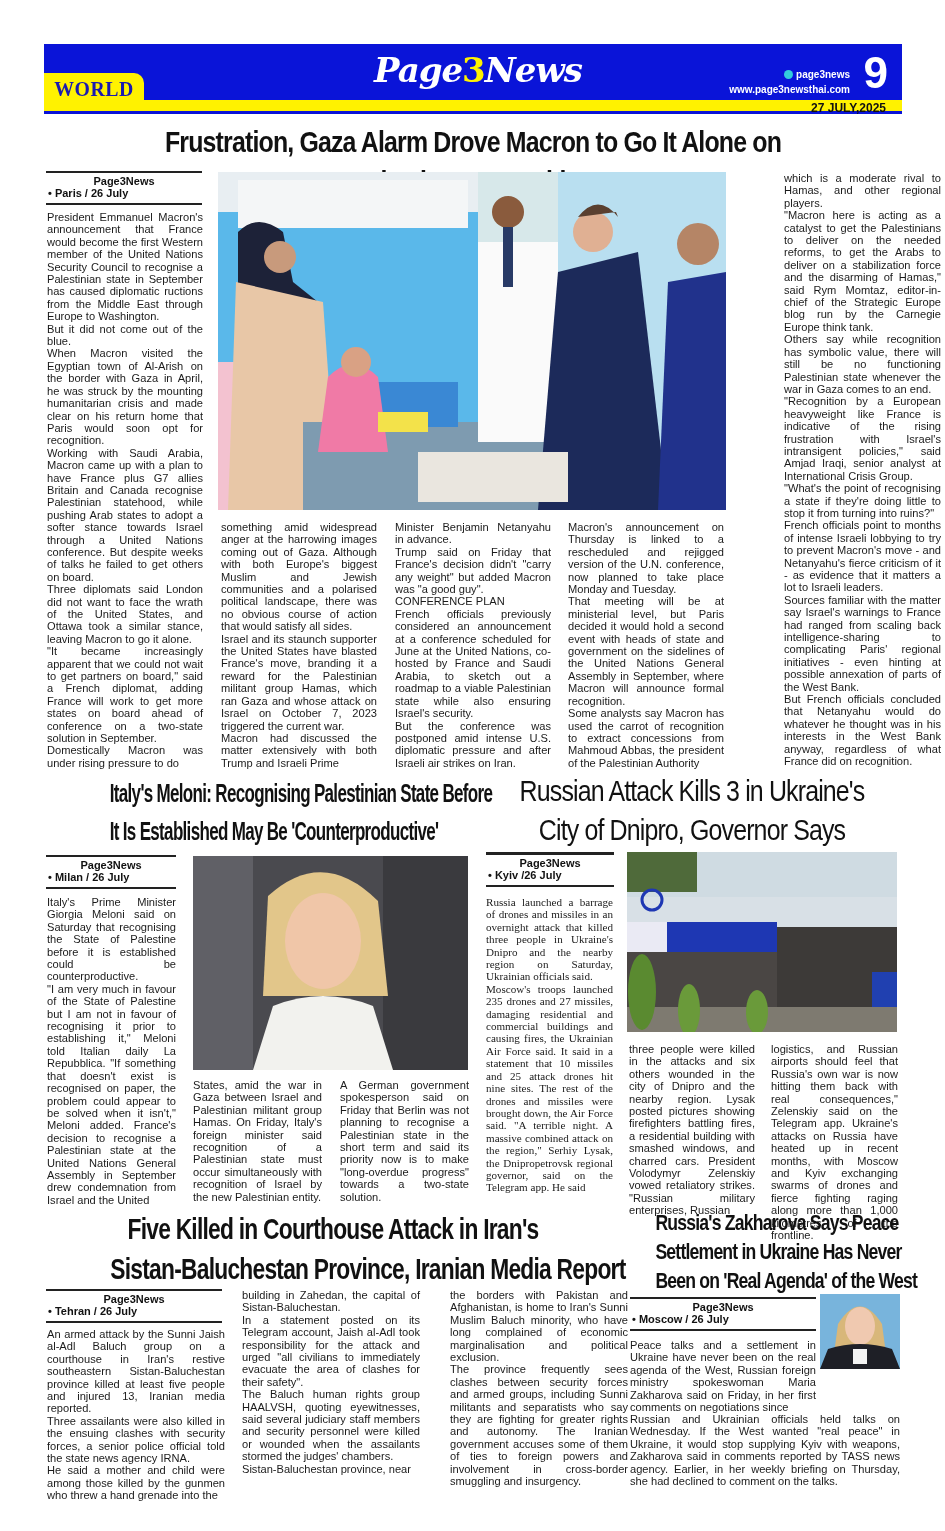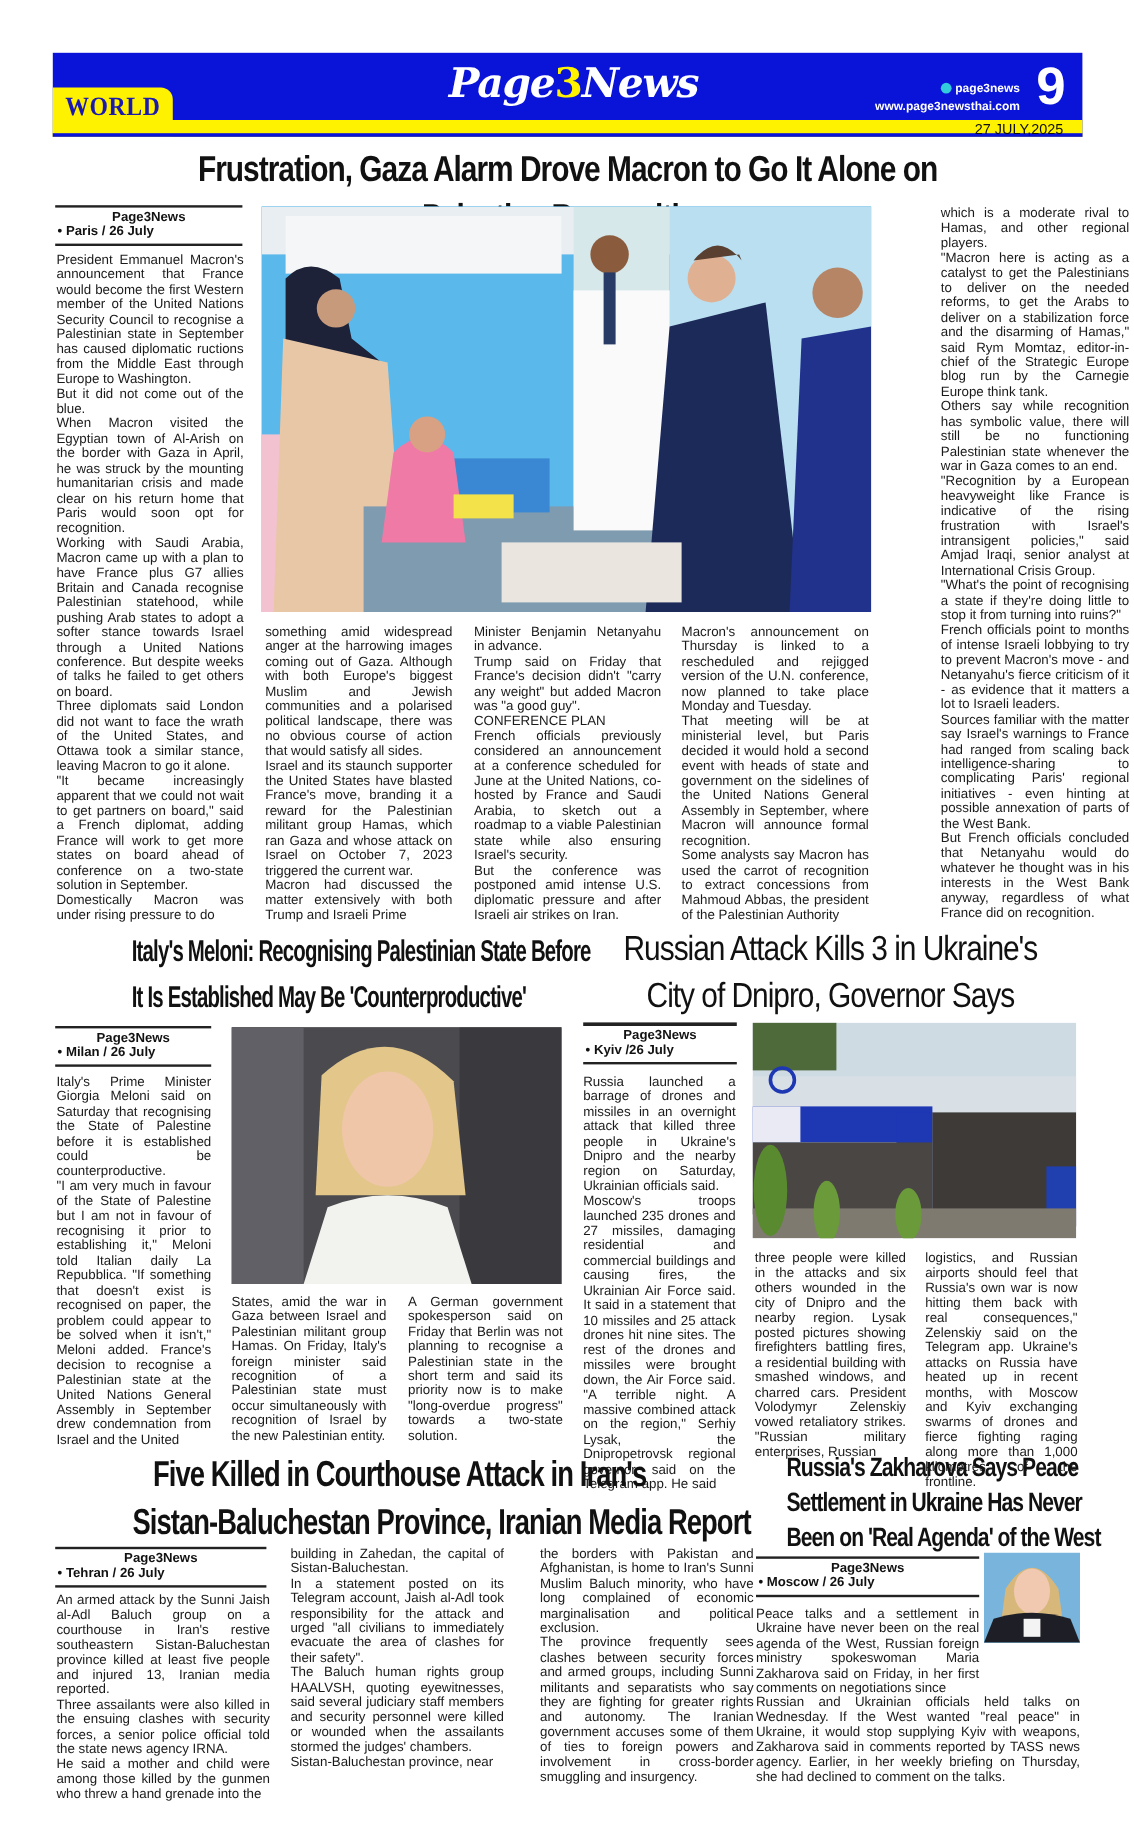--- a/index.html
+++ b/index.html
@@ -10,21 +10,21 @@
 #mast{left:44px;top:44px;width:858px;height:70px;background:#0a14d8}
 #mast .ybar{position:absolute;left:0;top:56px;width:858px;height:14px;background:#fff200;border-bottom:3px solid #0a14d8}
 #mast .worldtab{position:absolute;left:0;top:29px;width:100px;height:41px;background:#fff200;border-top-right-radius:10px}
 #mast .world{position:absolute;left:0;top:32px;width:100px;text-align:center;font-family:"Liberation Serif",serif;font-weight:bold;font-size:22px;color:#1a1ab0;letter-spacing:0.5px;transform:scaleX(0.9)}
 #mast .logo{position:absolute;left:330px;top:6px;font-family:"DejaVu Serif",serif;font-weight:bold;font-style:italic;font-size:34px;color:#fff;letter-spacing:-1px}
 #mast .logo .three{color:#fff200;font-style:normal}
 #mast .social{position:absolute;right:52px;top:25px;font-size:10px;color:#fff;font-weight:bold}
 #mast .social .x{display:inline-block;width:9px;height:9px;border-radius:50%;background:#3cd;margin-right:3px;vertical-align:-1px}
 #mast .url{position:absolute;right:52px;top:40px;font-size:10px;color:#fff;font-weight:bold}
 #mast .pgno{position:absolute;right:14px;top:4px;font-size:44px;font-weight:bold;color:#fff}
-#mast .date{position:absolute;right:16px;top:57px;font-size:12px;font-weight:normal;color:#111}
+#mast .date{position:absolute;right:16px;top:57px;font-size:12px;font-weight:bold;color:#111}
 
 .hl{font-family:"Liberation Sans",sans-serif;font-weight:bold;text-align:center;color:#111;letter-spacing:-1px}
 .hl-cond{transform-origin:center;display:block}
 
 .byline{border-top:2px solid #222;border-bottom:2px solid #222;padding:2px 0 4px 0}
 .byline .src{font-size:11px;font-weight:bold;text-align:center}
 .byline .loc{font-size:11px;font-weight:bold;padding-left:2px}
 .col{font-size:11.1px;line-height:12.4px;text-align:justify;color:#1a1a1a}
 .col p{margin:0}
 
@@ -153,21 +153,21 @@
 
 <div class="abs hl" style="left:482px;top:772px;width:420px;font-size:29px;line-height:39px;font-weight:normal;">
   <span class="hl-cond" style="transform:scaleX(0.86);white-space:nowrap;">Russian Attack Kills 3 in Ukraine's</span>
   <span class="hl-cond" style="transform:scaleX(0.86);white-space:nowrap;">City of Dnipro, Governor Says</span>
 </div>
 
 <div class="abs byline" style="left:486px;top:852px;width:128px;border-top-width:3px;">
   <div class="src">Page3News</div>
   <div class="loc">• Kyiv /26 July</div>
 </div>
-<div class="abs col" id="d-c1" style="left:486px;top:896px;width:127px;">
+<div class="abs col" id="d-c1" style="left:486px;top:896px;width:127px;font-family:Liberation Serif, serif;">
     <p>Russia launched a barrage of drones and missiles in an overnight attack that killed three people in Ukraine's Dnipro and the nearby region on Saturday, Ukrainian officials said.</p>
     <p>Moscow's troops launched 235 drones and 27 missiles, damaging residential and commercial buildings and causing fires, the Ukrainian Air Force said. It said in a statement that 10 missiles and 25 attack drones hit nine sites. The rest of the drones and missiles were brought down, the Air Force said. "A terrible night. A massive combined attack on the region," Serhiy Lysak, the Dnipropetrovsk regional governor, said on the Telegram app. He said</p>
   </div>
 
 <div class="abs photo" style="left:627px;top:852px;width:270px;height:180px;">
   <svg width="270" height="180" viewBox="0 0 270 180">
     <rect width="270" height="180" fill="#cfdbe2"></rect>
     <rect x="0" y="0" width="70" height="40" fill="#4f6a3a"></rect>
     <rect x="0" y="45" width="270" height="30" fill="#d8e0e6"></rect>
     <rect x="0" y="70" width="150" height="30" fill="#1e37b3"></rect>

